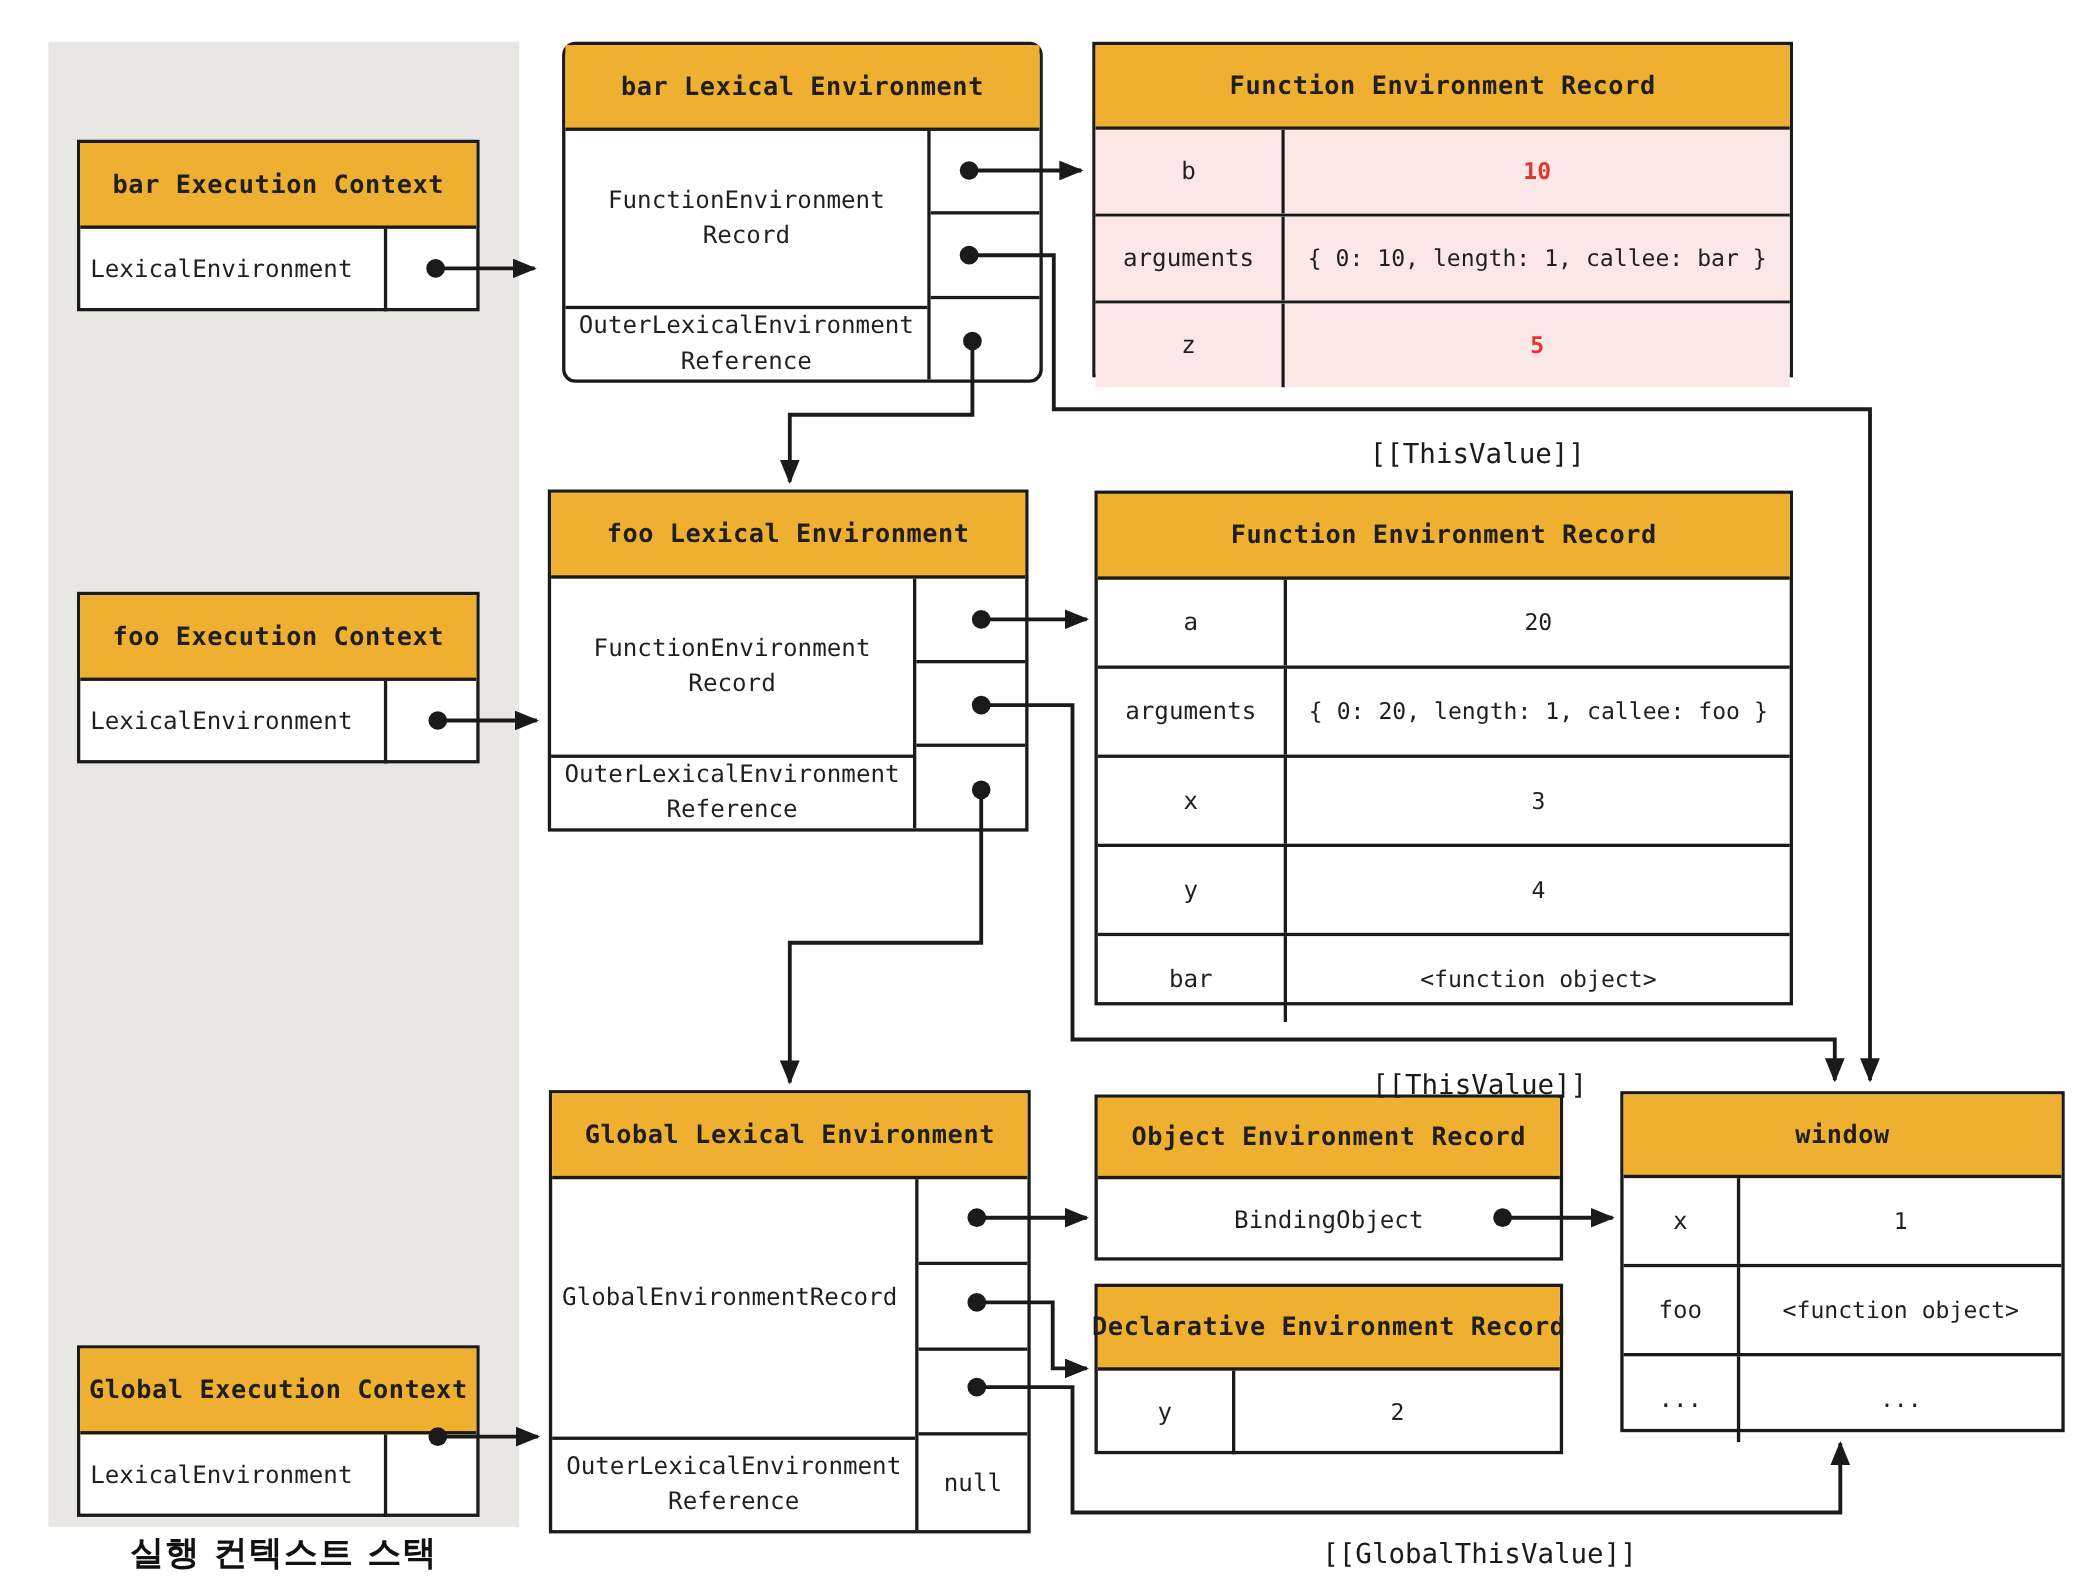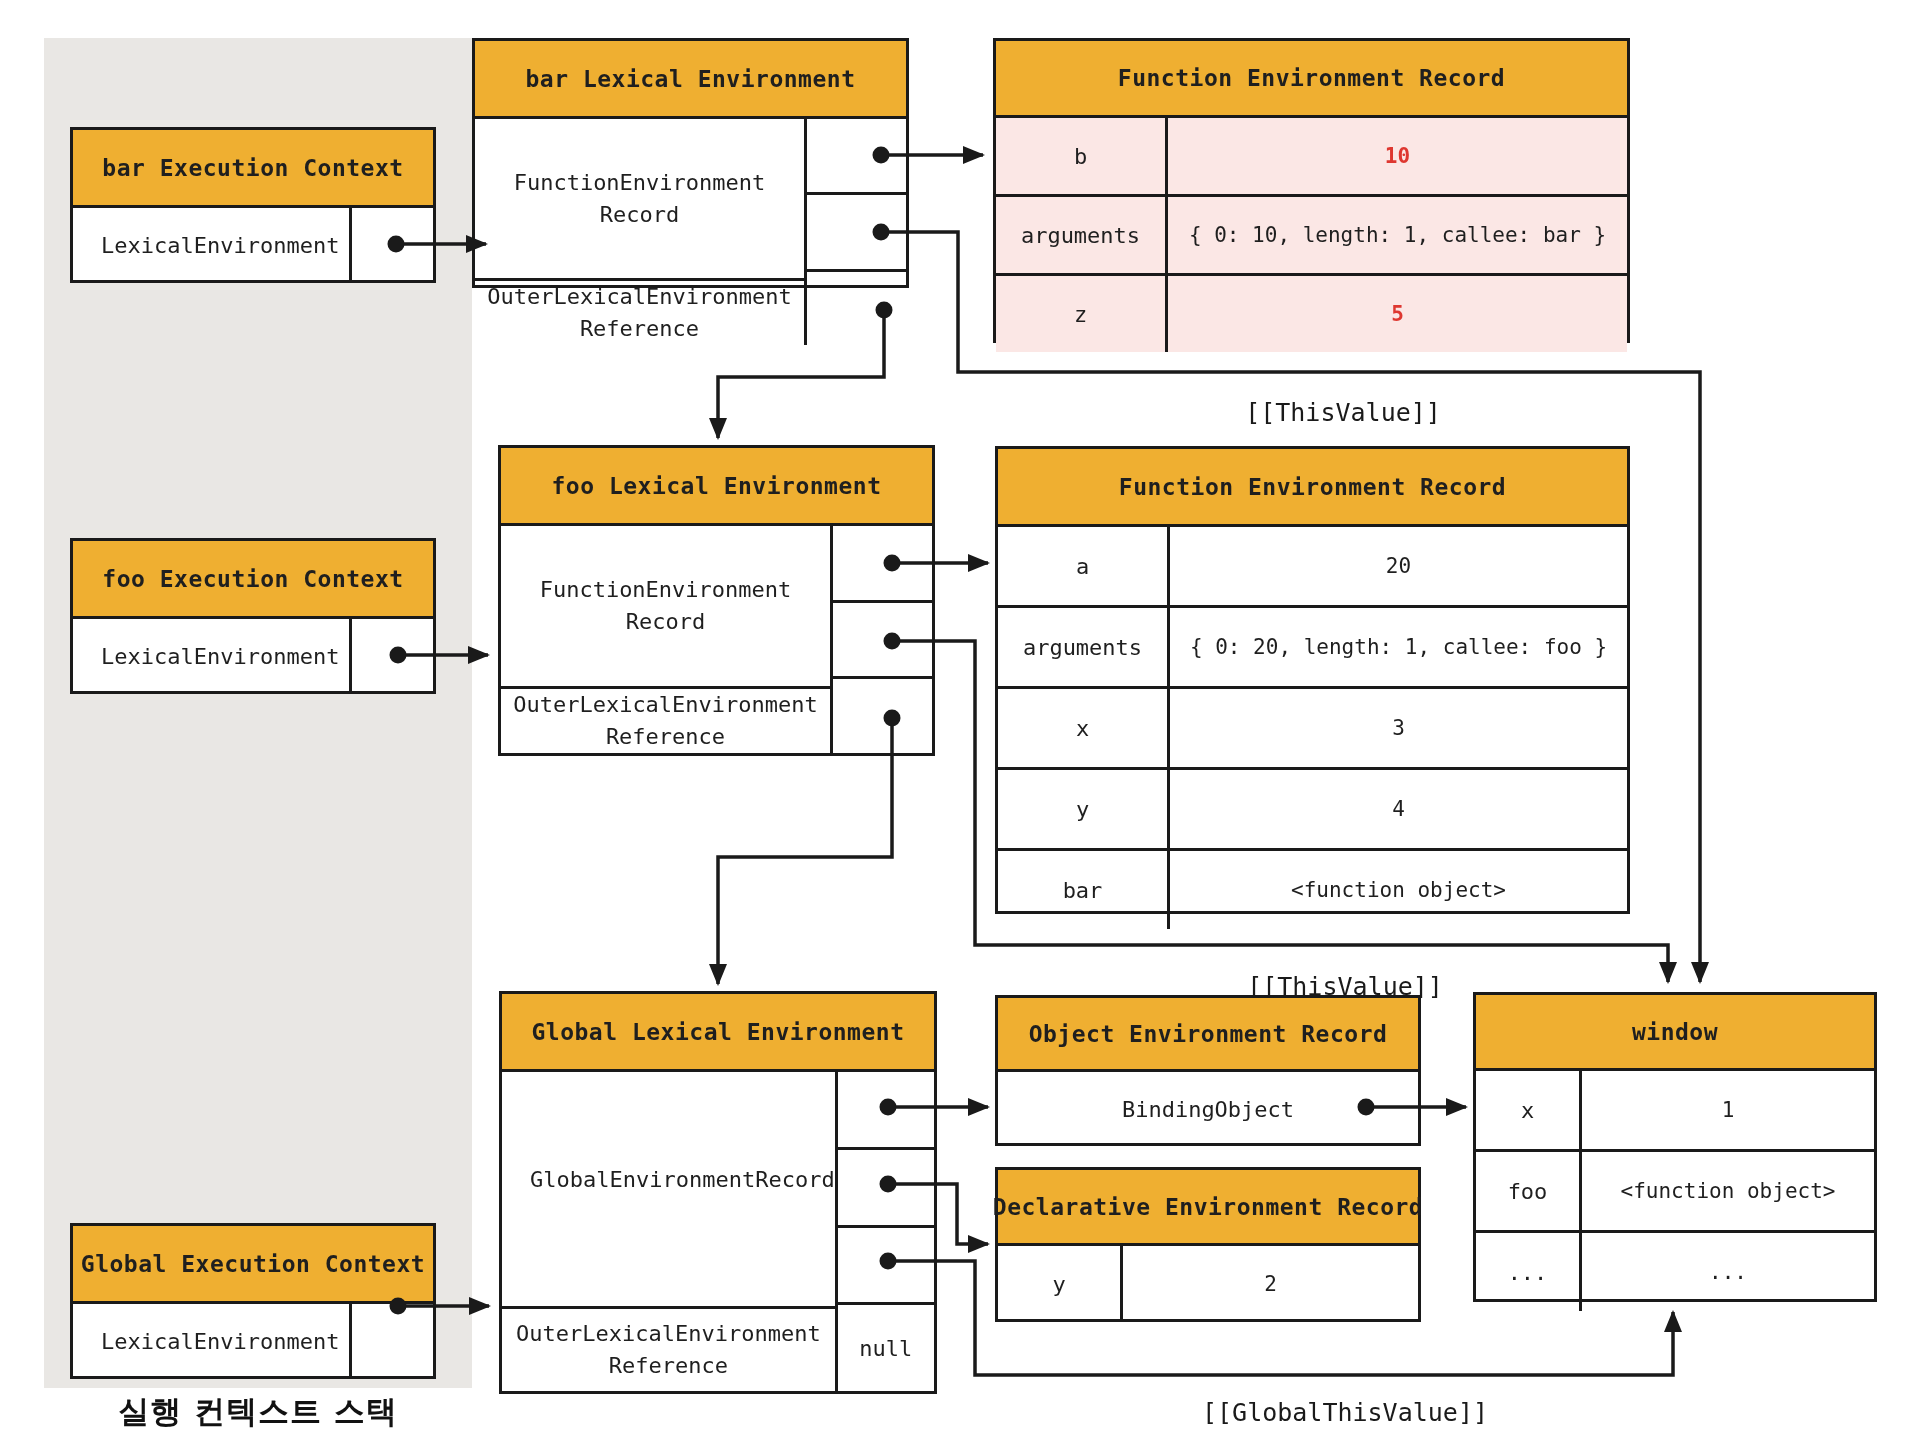--- a/index.html
+++ b/index.html
@@ -9,21 +9,21 @@
   }
   .panel{position:absolute;background:#e9e7e4;}
   .box{position:absolute;border:3px solid #1a1a1a;background:#ffffff;box-sizing:border-box;}
   .hdr{
     background:#efaf31;border-bottom:3px solid #1a1a1a;
     display:flex;align-items:center;justify-content:center;
     font-weight:bold;font-size:23px;letter-spacing:.5px;white-space:nowrap;
   }
   .flexrow{display:flex;}
   .cell{display:flex;align-items:center;justify-content:center;font-size:22px;box-sizing:border-box;}
-  .cell.left{justify-content:flex-start;padding-left:28px;}
+  .cell.left{justify-content:flex-start;padding-left:9px;}
   .pre{white-space:pre-line;text-align:center;line-height:1.45;margin-top:19px;}
   .bt{border-top:3px solid #1a1a1a;}
   .bl{border-left:3px solid #1a1a1a;}
   .br{border-right:3px solid #1a1a1a;}
   .col{display:flex;flex-direction:column;box-sizing:border-box;}
   .pink .cell{background:#fbe7e5;}
   .hl{color:#de3730;font-weight:bold;}
   .val{font-size:21px;}
   .floatlabel{
     position:absolute;transform:translate(-50%,-50%);
@@ -60,21 +60,21 @@
   </div>
 
   <div class="box" style="left:70px;top:1223px;width:366px;height:156px;">
     <div class="hdr" style="height:75px;">Global Execution Context</div>
     <div class="flexrow" style="height:75px;">
       <div class="cell left" style="flex:1;">LexicalEnvironment</div>
       <div class="cell bl" style="width:84px;"></div>
     </div>
   </div>
 
-  <div class="box" style="left:472px;top:38px;width:437px;height:250px;">
+  <div class="box" style="left:511px;top:38px;width:437px;height:310px;border-radius:12px;">
     <div class="hdr" style="height:75px;">bar Lexical Environment</div>
     <div class="flexrow" style="height:226px;">
       <div class="col" style="flex:1;">
         <div class="cell pre" style="flex:2;">FunctionEnvironment
 Record</div>
         <div class="cell pre bt" style="flex:1;">OuterLexicalEnvironment
 Reference</div>
       </div>
       <div class="col bl" style="width:102px;">
         <div class="cell" style="flex:1;"></div>

